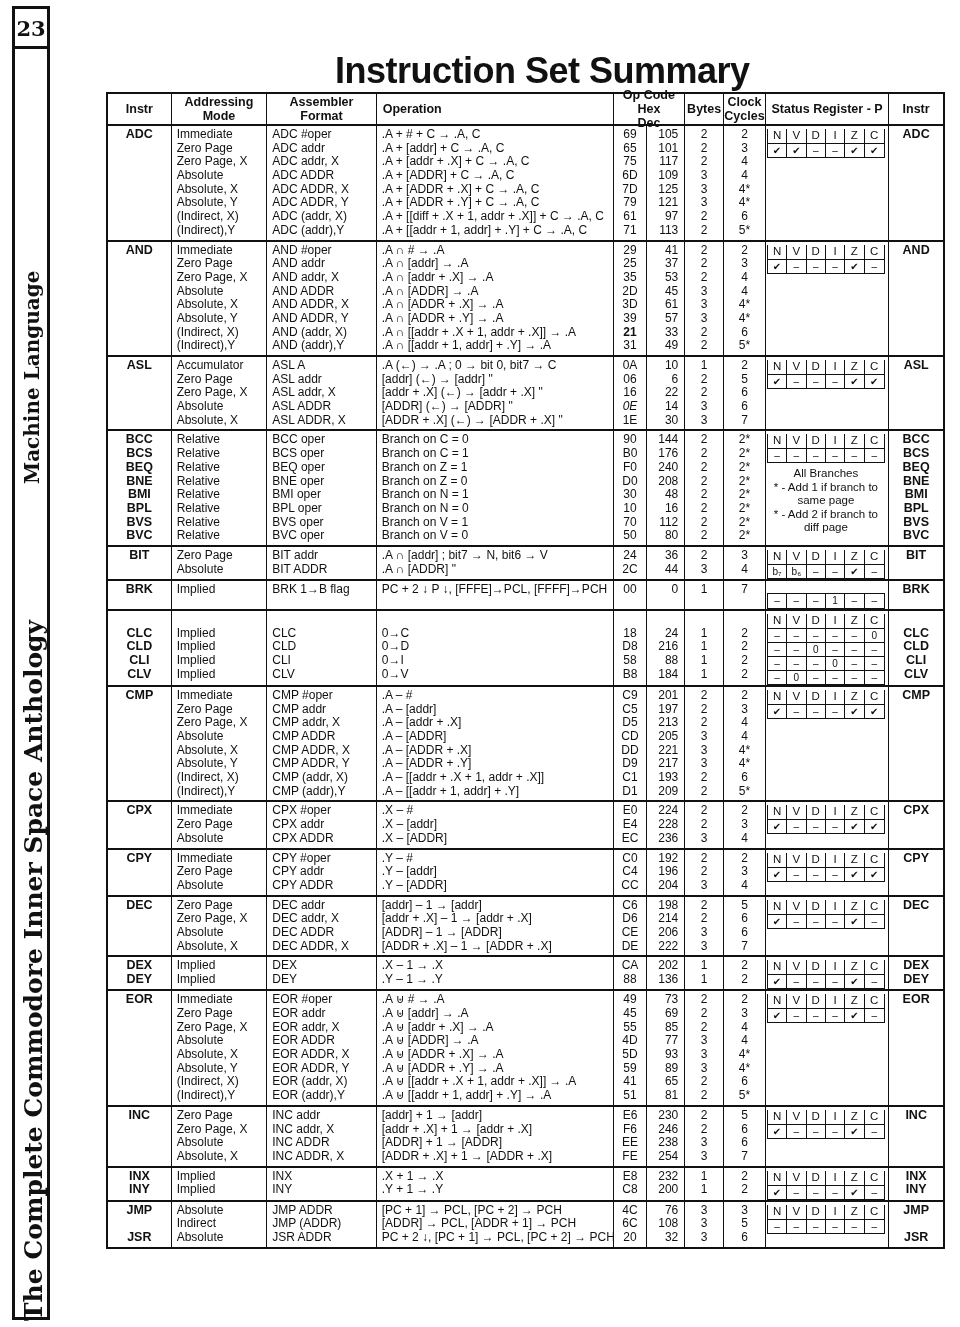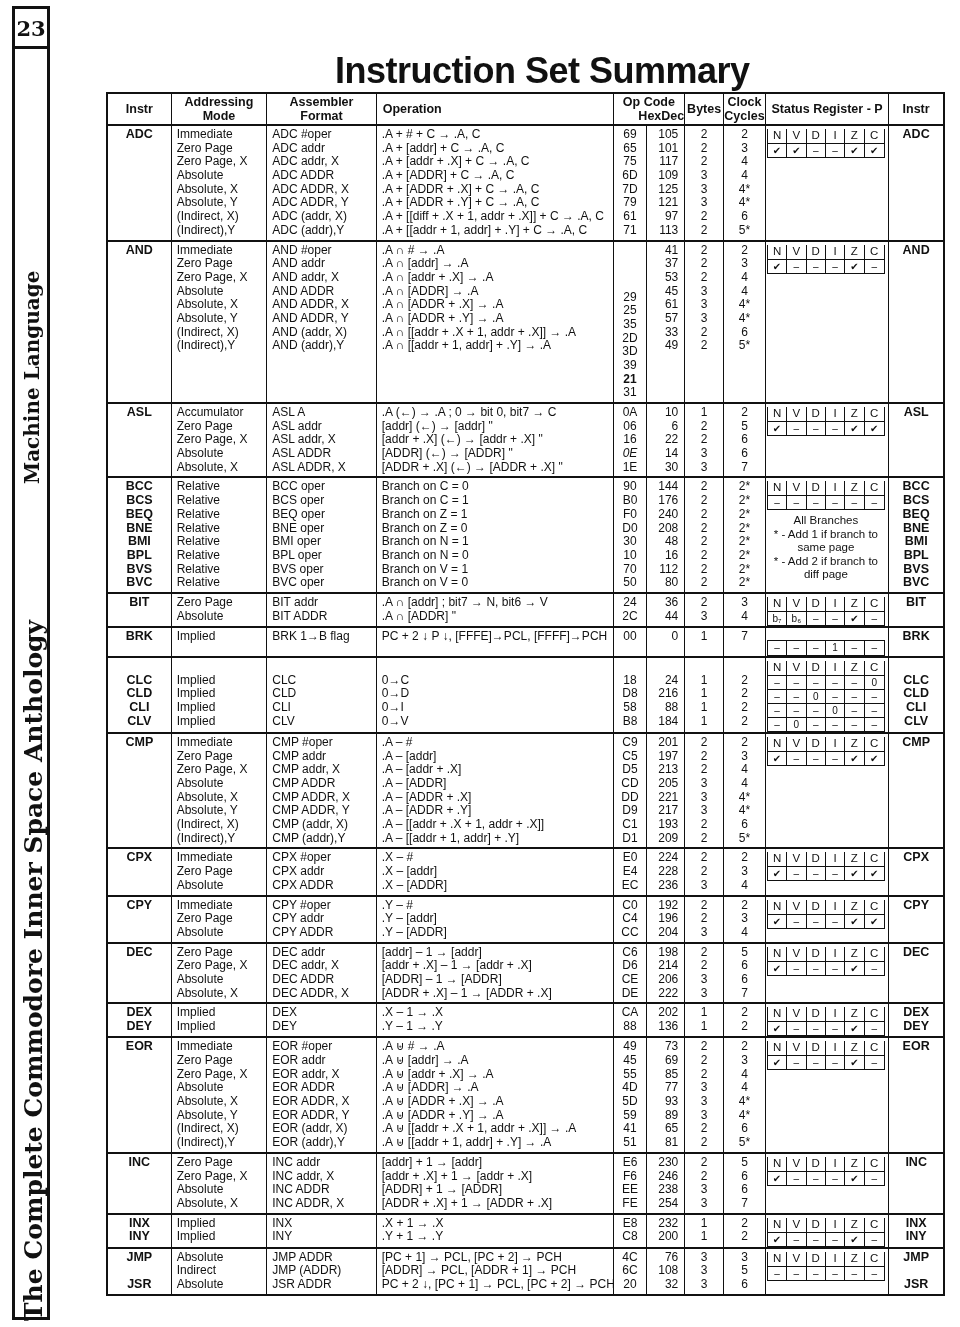--- a/index.html
+++ b/index.html
@@ -27,21 +27,21 @@
   .c-mode  { width: 96px; }
   .c-fmt   { width: 110px; }
   .c-op    { width: 238px; }
   .c-hex   { width: 34px; }
   .c-dec   { width: 38px; }
   .c-bytes { width: 39px; }
   .c-clock { width: 42px; }
   .c-stat  { width: 124px; }
   .c-instr2{ width: 54px; }
   .hdr .c-opcode { width: 72px; flex-direction: column; }
-  .hdr .c-opcode .sub { display: flex; width: 100%; justify-content: flex-end; }
+  .hdr .c-opcode .sub { display: flex; width: 100%; justify-content: center; flex-direction: column; }
 
   .grp { display: flex; border-bottom: 2px solid #111; font-size: 12px; line-height: 13.7px; }
   .grp:last-child { border-bottom: none; }
   .grp > div { border-right: 1px solid #111; padding-top: 2px; padding-bottom: 2px; }
   .grp > div:last-child { border-right: none; }
   .col-instr, .col-instr2 { font-weight: bold; text-align: center; font-size: 12.5px; }
   .col-mode, .col-fmt, .col-op { padding-left: 5px; white-space: nowrap; overflow: hidden; }
   .col-hex { text-align: center; }
   .col-dec { text-align: right; padding-right: 6px; }
   .col-bytes, .col-clock { text-align: center; }
@@ -213,21 +213,21 @@
           <span class="line">.A ∩ # → .A</span>
           <span class="line">.A ∩ [addr] → .A</span>
           <span class="line">.A ∩ [addr + .X] → .A</span>
           <span class="line">.A ∩ [ADDR] → .A</span>
           <span class="line">.A ∩ [ADDR + .X] → .A</span>
           <span class="line">.A ∩ [ADDR + .Y] → .A</span>
           <span class="line">.A ∩ [[addr + .X + 1, addr + .X]] → .A</span>
           <span class="line">.A ∩ [[addr + 1, addr] + .Y] → .A</span>
         </div>
         <div class="col-hex c-hex">
-          <span class="line" style="white-space: pre; margin-top: 47px;">29</span>
+          <span class="line" style="white-space: pre;">29</span>
           <span class="line" style="white-space: pre;">25</span>
           <span class="line" style="white-space: pre;">35</span>
           <span class="line" style="white-space: pre;">2D</span>
           <span class="line" style="white-space: pre;">3D</span>
           <span class="line" style="white-space: pre;">39</span>
           <span class="line" style="white-space: pre; font-weight: bold;">21</span>
           <span class="line" style="white-space: pre;">31</span>
         </div>
         <div class="col-dec c-dec">
           <span class="line">41</span>

